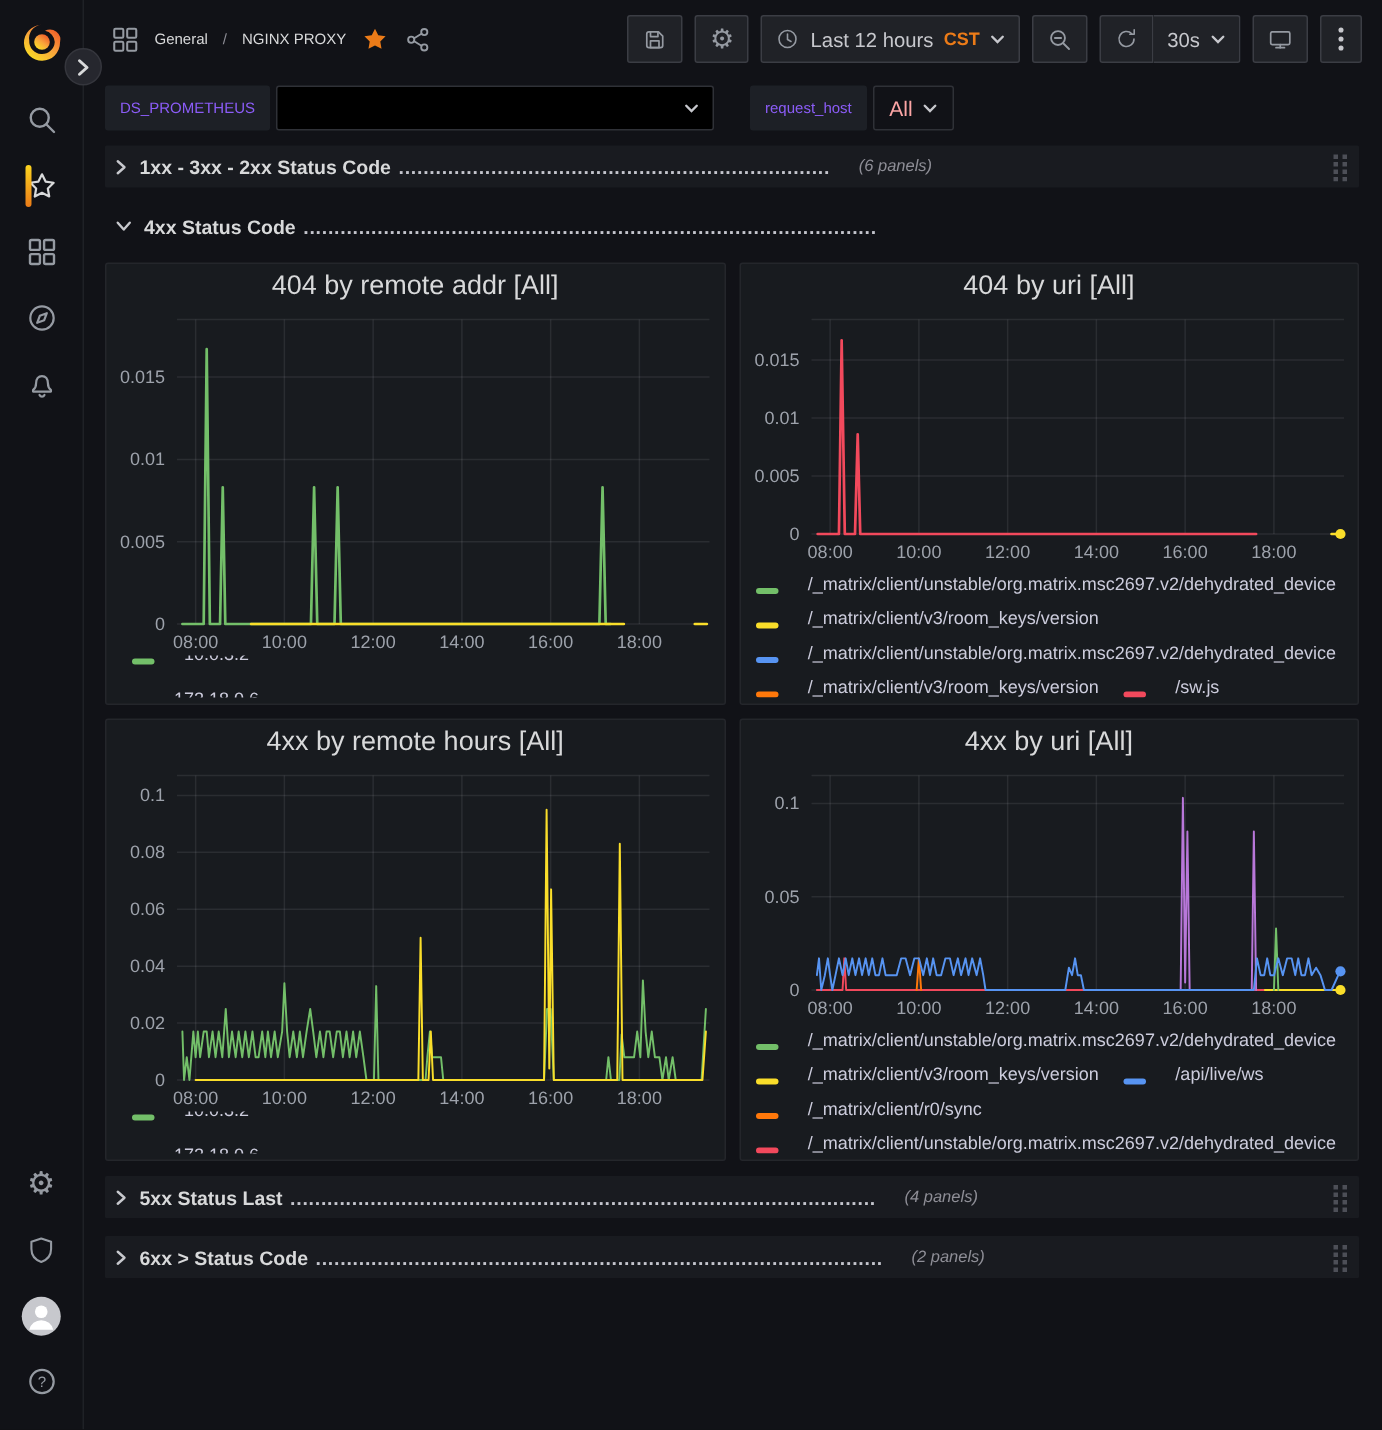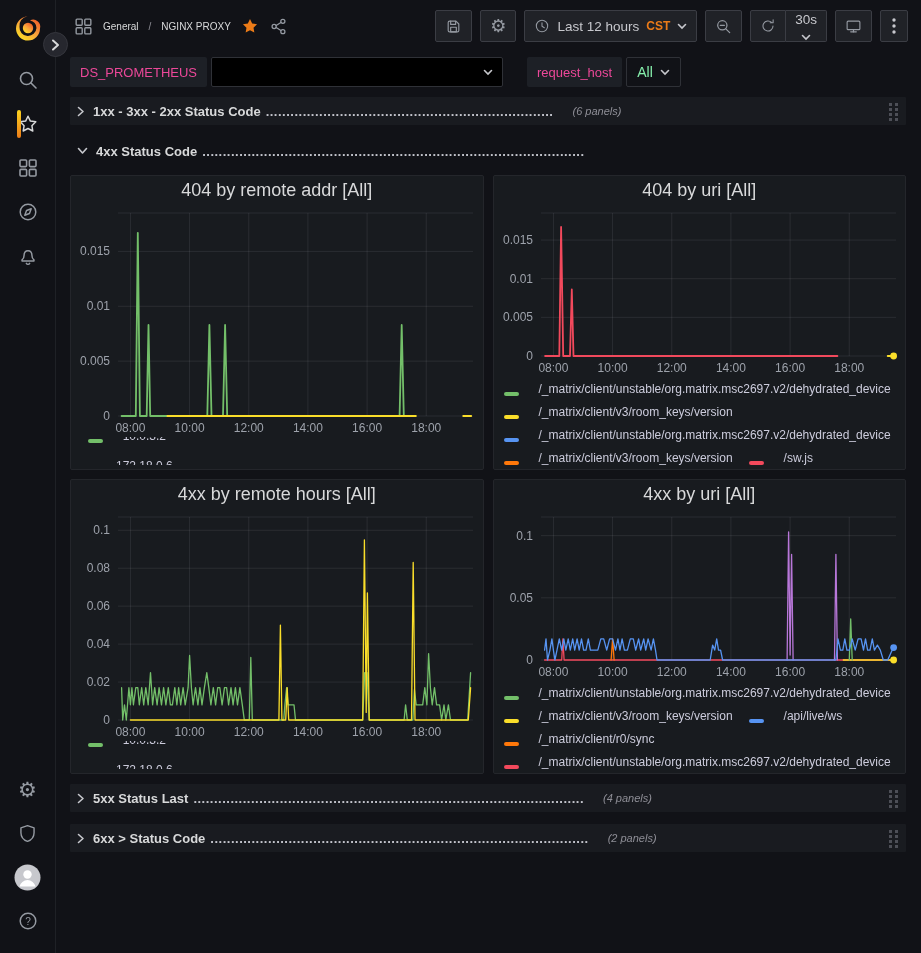--- a/index.html
+++ b/index.html
@@ -44,36 +44,36 @@
   .crumb { cursor:pointer; }
   .star-fav, .share-ic { cursor:pointer; display:flex; align-items:center; }
   .nav-actions { display:flex; align-items:center; gap:8px; }
   .tbtn {
     height:32px; min-width:34px; padding:0 9px; background:#202227; border:1px solid #3b3d44;
     border-radius:2px; display:flex; align-items:center; justify-content:center; gap:7px;
     color:#c7c8cd; font-size:13.5px; cursor:pointer; white-space:nowrap;
   }
   .tgroup { display:flex; }
   .tgroup .tbtn:first-child { border-radius:2px 0 0 2px; }
-  .tgroup .tbtn + .tbtn { border-left:none; border-radius:0 2px 2px 0;flex-direction:column; }
+  .tgroup .tbtn + .tbtn { border-left:none; border-radius:0 2px 2px 0; }
   .tz { color:#eb7b18; font-weight:700; font-size:12px; }
 
   
   .submenu { height:40px; flex:0 0 40px; display:flex; align-items:center; padding:0 14px; gap:4px; }
   .var-label {
     height:30px; display:flex; align-items:center; padding:0 10px; background:#1d2026;
-    color:#ec4899; font-size:13px; font-weight:500; border-radius:2px; cursor:pointer;
+    color:#8b5cf6; font-size:10px; font-weight:500; border-radius:2px; cursor:pointer;
   }
   .var-redacted {
     width:292px; height:30px; background:#000; border:1px solid #2f3137; border-radius:2px;
     display:flex; align-items:center; justify-content:flex-end; padding:0 9px; cursor:pointer;
   }
   .var-value {
     height:30px; border:1px solid #2f3137; border-radius:2px; background:transparent;
-    display:flex; align-items:center; gap:7px; padding:0 10px; font-size:14px; color:#86efac; cursor:pointer;
+    display:flex; align-items:center; gap:7px; padding:0 10px; font-size:14px; color:#fca5a5; cursor:pointer;
   }
   .gap16 { width:16px; }
 
   
   .dash { flex:1; overflow:hidden; padding:5px 15px 0 14px; }
   .row-head { height:28px; display:flex; align-items:center; gap:5px; padding:0 7px; margin-bottom:12px; position:relative; cursor:pointer; }
   .row-head.collapsed { background:#191b20; border-radius:1px; }
   .row-head.open { margin-bottom:10px; }
   .row-chev { display:flex; align-items:center; margin-right:3px; }
   .row-title { font-size:13px; font-weight:700; color:#d8d9da; white-space:nowrap; }

